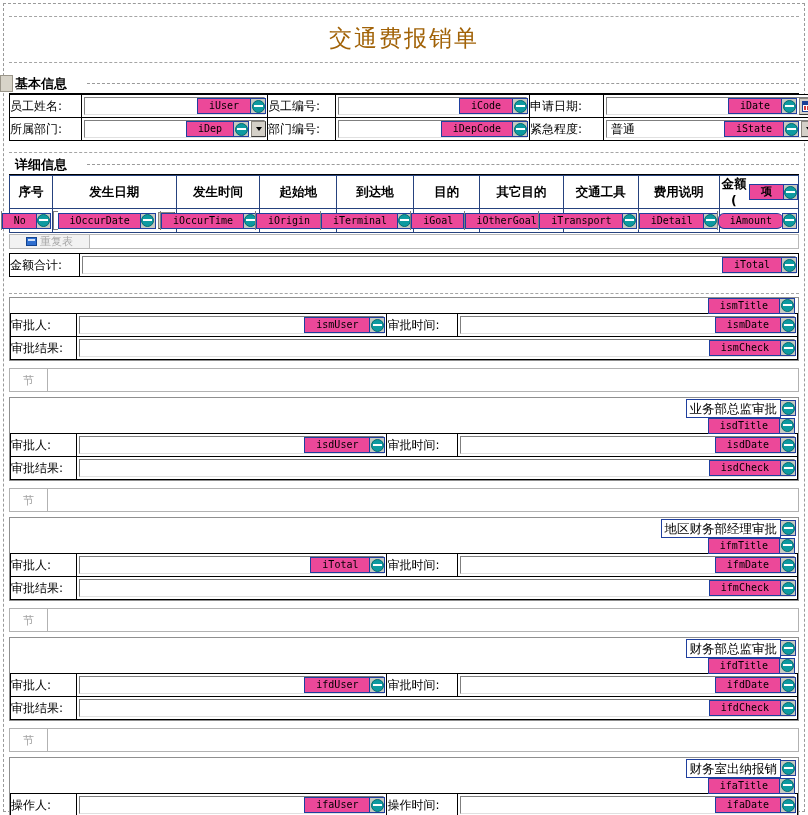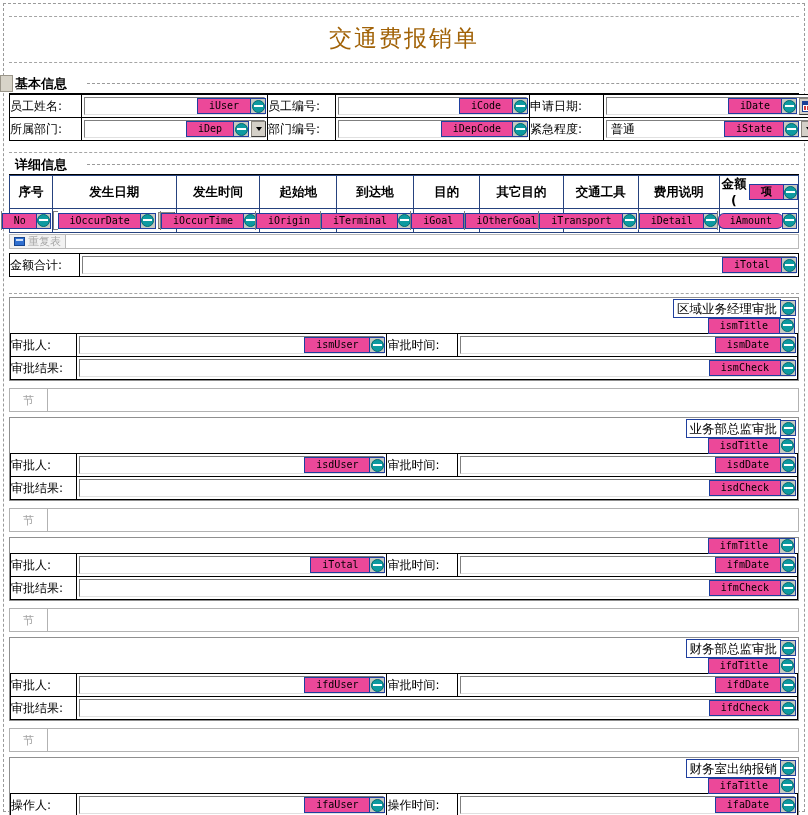--- a/index.html
+++ b/index.html
@@ -164,21 +164,21 @@
   .dwell{
     flex:1 1 auto;height:17px;border:1px solid #7f7f7f;
     border-right:none;background:#fff;min-width:0;
   }
 
   
   .rep-row{display:flex;align-items:stretch;height:15px;margin-top:1px;}
   .rep-tag{
     display:flex;align-items:center;gap:3px;
     border:1px solid #b9b9b9;background:#f2f2f2;
-    padding:0 4px;height:15px;box-sizing:border-box;
+    padding:0 16px;height:15px;box-sizing:border-box;
   }
   .rep-ico{
     width:11px;height:9px;background:#2f6fd0;border:1px solid #15448f;
     box-sizing:border-box;position:relative;
   }
   .rep-ico:after{
     content:"";position:absolute;left:1px;right:1px;top:1px;height:2px;background:#cfe0f8;
   }
   .rep-lbl{
     font-size:11px;color:#a8a8a8;
@@ -483,26 +483,20 @@
                 </span>
               </td>
             </tr>
           </tbody>
         </table>
         <div style="height: 16px; border-bottom: 1px dashed rgb(165, 165, 165);"></div>
       </div>
 
     <div id="approvals-holder">
         <div class="appr-block">
-          <div class="appr-titlerow">
-            <span class="titlebox">区域业务经理审批</span>
-            <span class="badge">
-              <span class="circ"></span>
-            </span>
-          </div>
           <div class="appr-namerow">
             <span class="namebox">ismTitle</span>
             <span class="badge">
               <span class="circ"></span>
             </span>
           </div>
           <table class="grid">
             <colgroup>
               <col style="width: 66px;">
               <col style="width: 310px;">
@@ -607,20 +601,26 @@
                 </td>
               </tr>
             </tbody>
           </table>
         </div>
         <div class="sep-row">
           <div class="sep-tag">节</div>
           <div class="sep-rest"></div>
         </div>
         <div class="appr-block">
+          <div class="appr-titlerow">
+            <span class="titlebox">地区财务部经理审批</span>
+            <span class="badge">
+              <span class="circ"></span>
+            </span>
+          </div>
           <div class="appr-namerow">
             <span class="namebox">ifmTitle</span>
             <span class="badge">
               <span class="circ"></span>
             </span>
           </div>
           <table class="grid">
             <colgroup>
               <col style="width: 66px;">
               <col style="width: 310px;">

